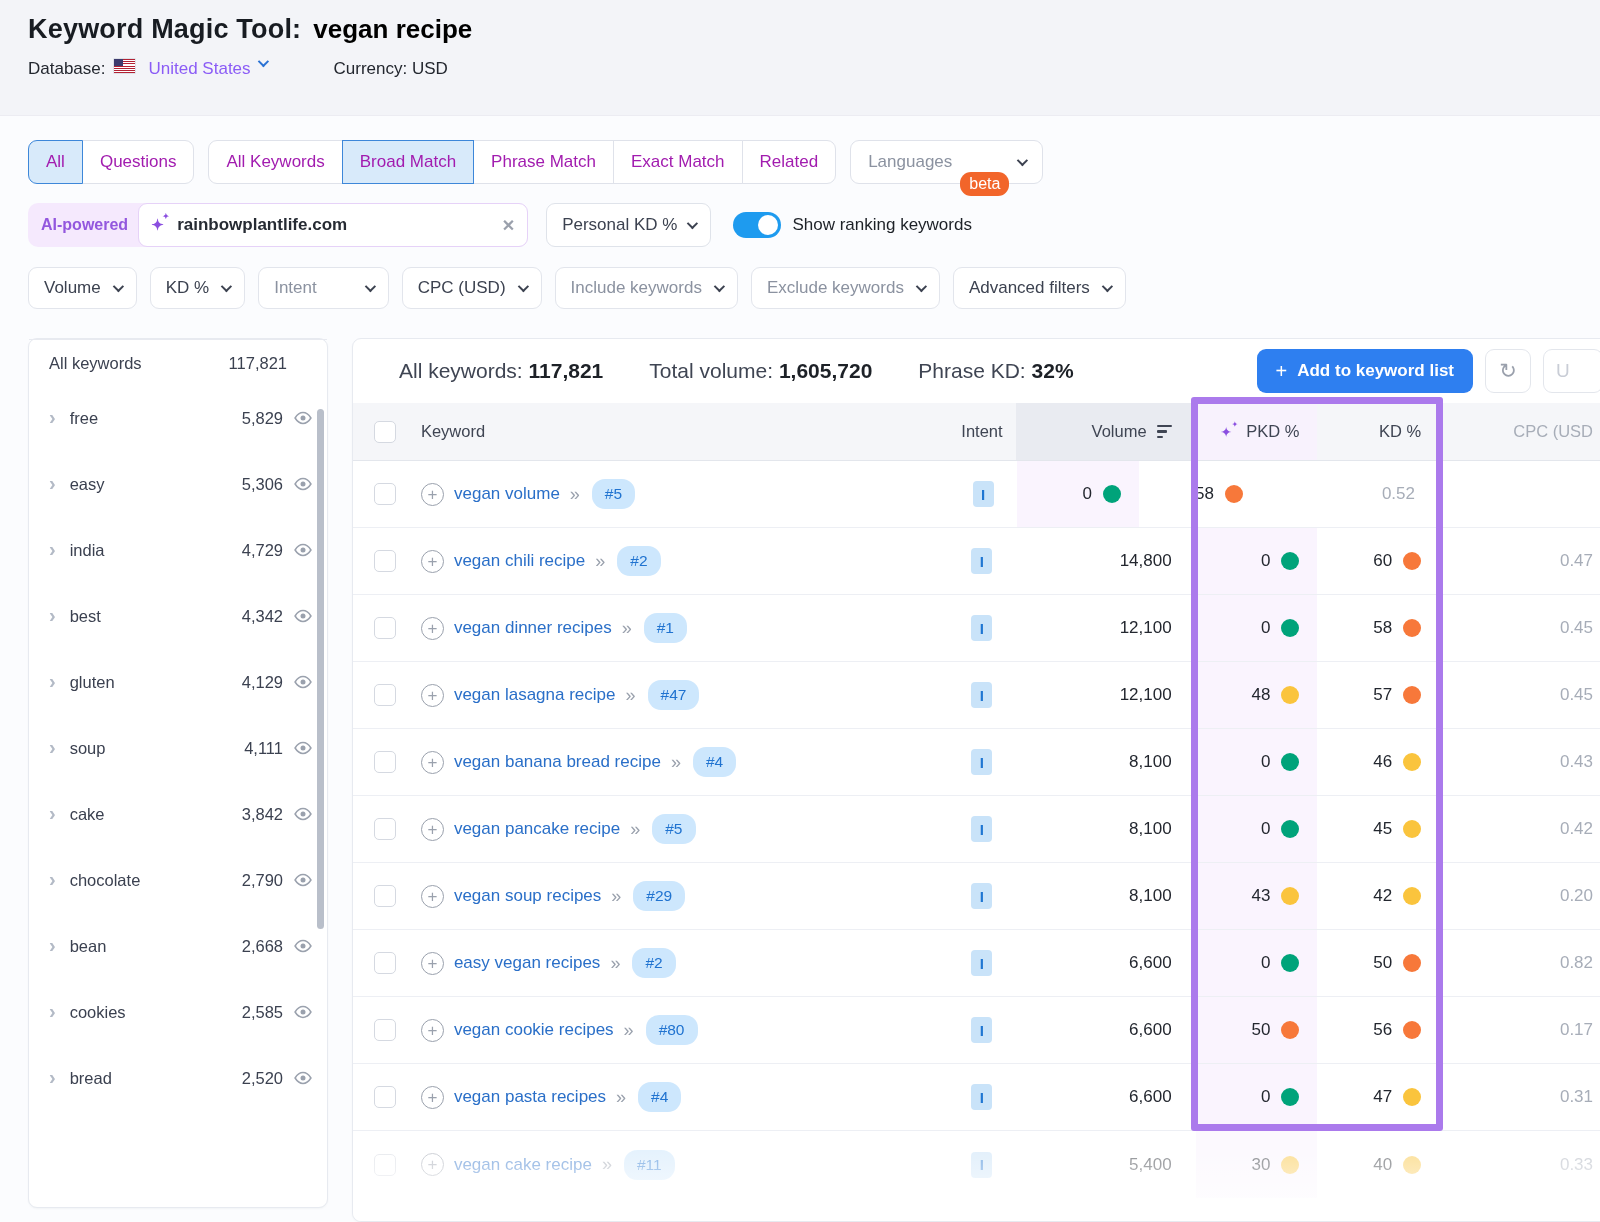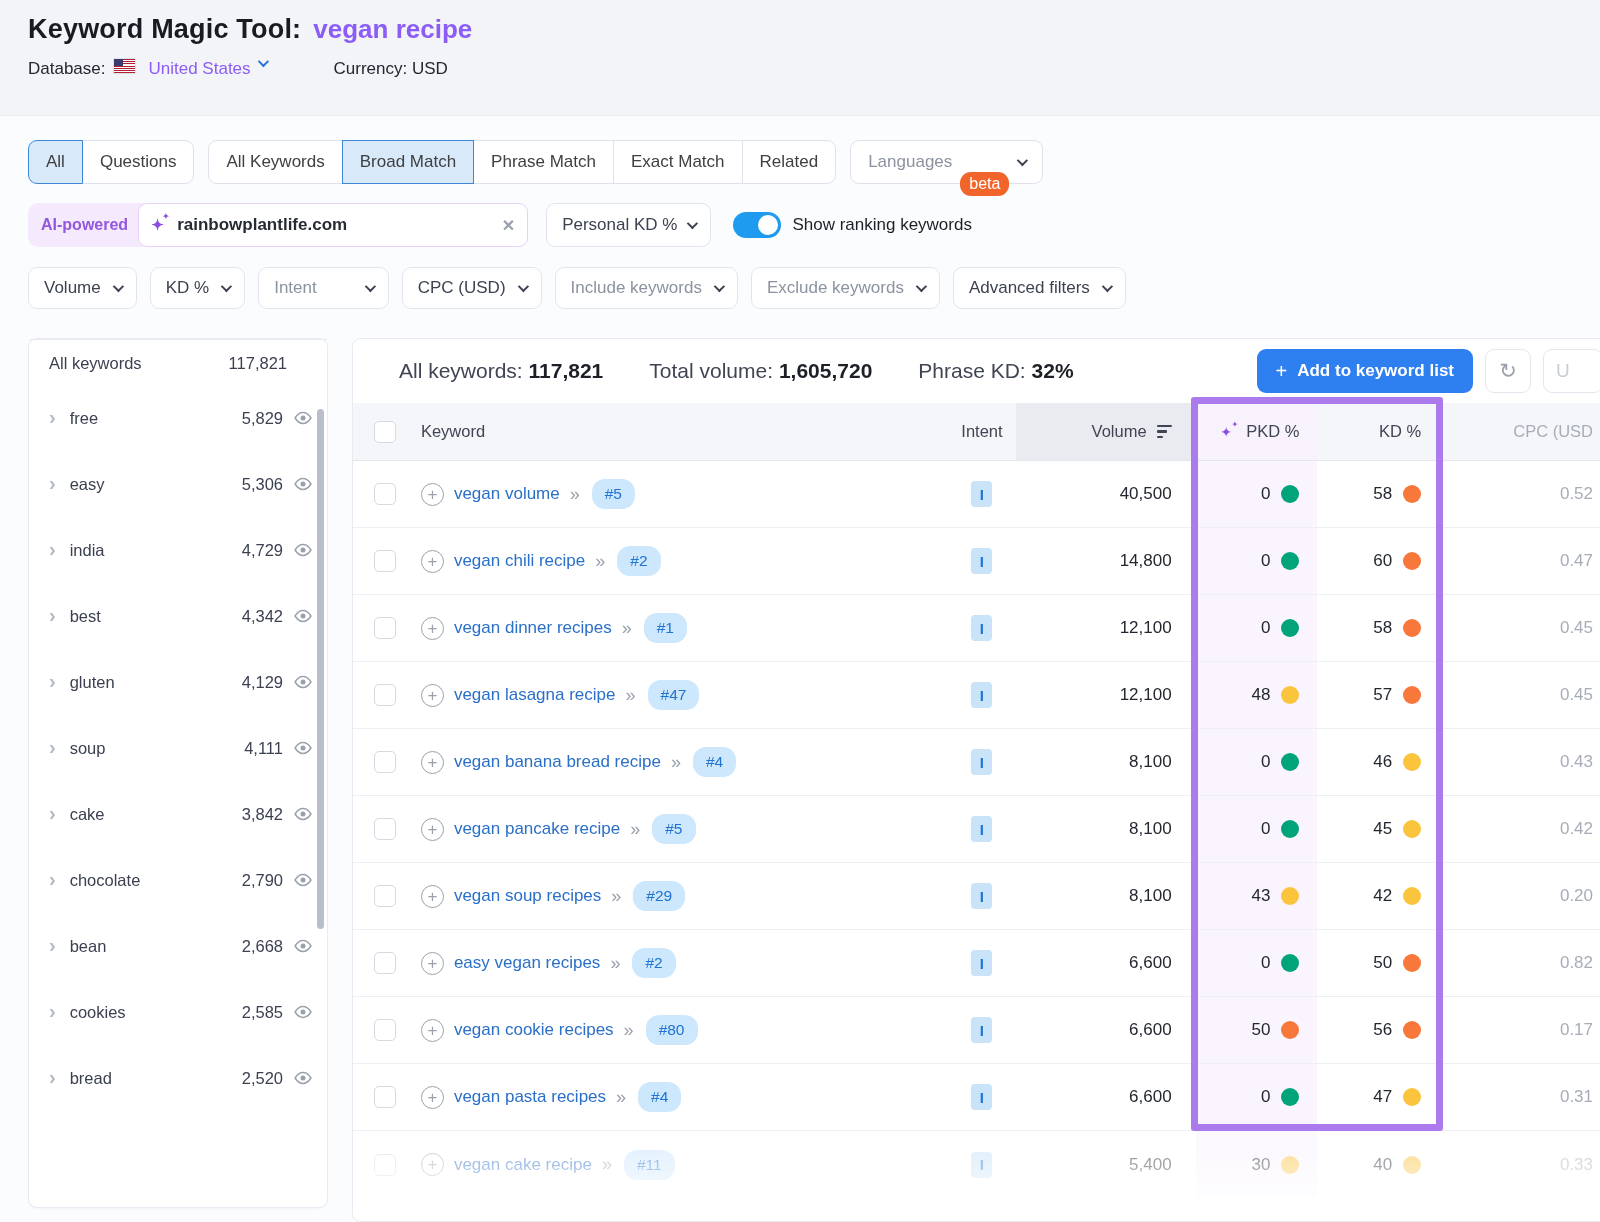--- a/index.html
+++ b/index.html
@@ -7,35 +7,35 @@
   body {
     font-family:"Liberation Sans", sans-serif;
     background:#fbfcfe;
     color:#23272f;
     position:relative;
   }
   
   .page-header { background:#f3f4f8; padding:14px 0 18px 28px; height:116px; border-bottom:1px solid #ececf2; }
   .title-line { display:flex; gap:12px; align-items:baseline; }
   .title-main { font-size:27px; font-weight:700; color:#181c22; letter-spacing:.2px; }
-  .title-query { font-size:26px; font-weight:700; color:#8b5cf6; }
+  .title-query { font-size:26px; font-weight:700; color:#000000; }
   .db-line { margin-top:14px; display:flex; align-items:center; font-size:17px; color:#23272f; }
   .db-label { margin-right:8px; }
   .flag { width:21px; height:14px; position:relative; display:inline-block; margin-right:7px;
           background:repeating-linear-gradient(180deg,#b22234 0 1.1px,#fff 1.1px 2.2px); box-shadow:0 0 0 .5px #c9ced8; }
   .flag::after { content:""; position:absolute; left:0; top:0; width:9px; height:7px; background:#3c3b6e; }
   .db-link { color:#8b5cf6; cursor:pointer; display:inline-flex; align-items:flex-start; gap:7px; }
   .currency { margin-left:68px; }
   .chev { display:inline-block; width:8px; height:8px; border-right:2px solid currentColor; border-bottom:2px solid currentColor; transform:rotate(45deg) translateY(-2px); }
   .chev.blue { color:#2a72d4; }
   .chev.dark { color:#3c4250; }
   
   .tabs-row { display:flex; gap:14px; margin:24px 0 0 28px; }
   .tab-group { display:flex; border-radius:9px; overflow:visible; }
-  .tab-btn { background:#fff; border:1px solid #dfe2ea; font-size:17px; color:#404040; padding:0 17px; height:44px;
+  .tab-btn { background:#fff; border:1px solid #dfe2ea; font-size:17px; color:#a21caf; padding:0 17px; height:44px;
              display:flex; align-items:center; gap:8px; cursor:pointer; margin-left:-1px; position:relative; }
   .tab-btn:first-child { border-radius:9px 0 0 9px; margin-left:0; }
   .tab-btn:last-child { border-radius:0 9px 9px 0; }
   .tab-btn.only { border-radius:9px; }
   .tab-btn.selected { background:#d8eafa; border-color:#3d87d9; z-index:2; }
   .tab-btn.muted { color:#8b92a0; }
   .beta-badge { background:#f2652a; color:#fff; font-size:16px; font-weight:400; padding:3px 9px; border-radius:11px;margin-top:44px; }
   
   .ai-row { display:flex; align-items:center; margin:19px 0 0 28px; gap:18px; }
   .ai-chip { background:#f5e9fd; border-radius:10px; display:flex; align-items:center; height:44px; padding-left:13px;font-weight:bold; }
@@ -392,21 +392,20 @@
       </span>
     <span class="cell c-kw">
       <span class="plus-circle">+</span>
       <span class="kw-link">vegan volume</span>
       <span class="chevrons">»</span>
       <span class="pos-pill">#5</span>
     </span>
     <span class="cell c-intent">
         <span class="intent-badge">I</span>
       </span>
-    <span class="cell c-vol">40,500</span>
     <span class="cell c-pkd">
         <span>0</span>
         <span class="dot" data-level="green"></span>
       </span>
     <span class="cell c-kd">
         <span>58</span>
         <span class="dot" data-level="orange"></span>
       </span>
     <span class="cell c-cpc">0.52</span>
   </div>

